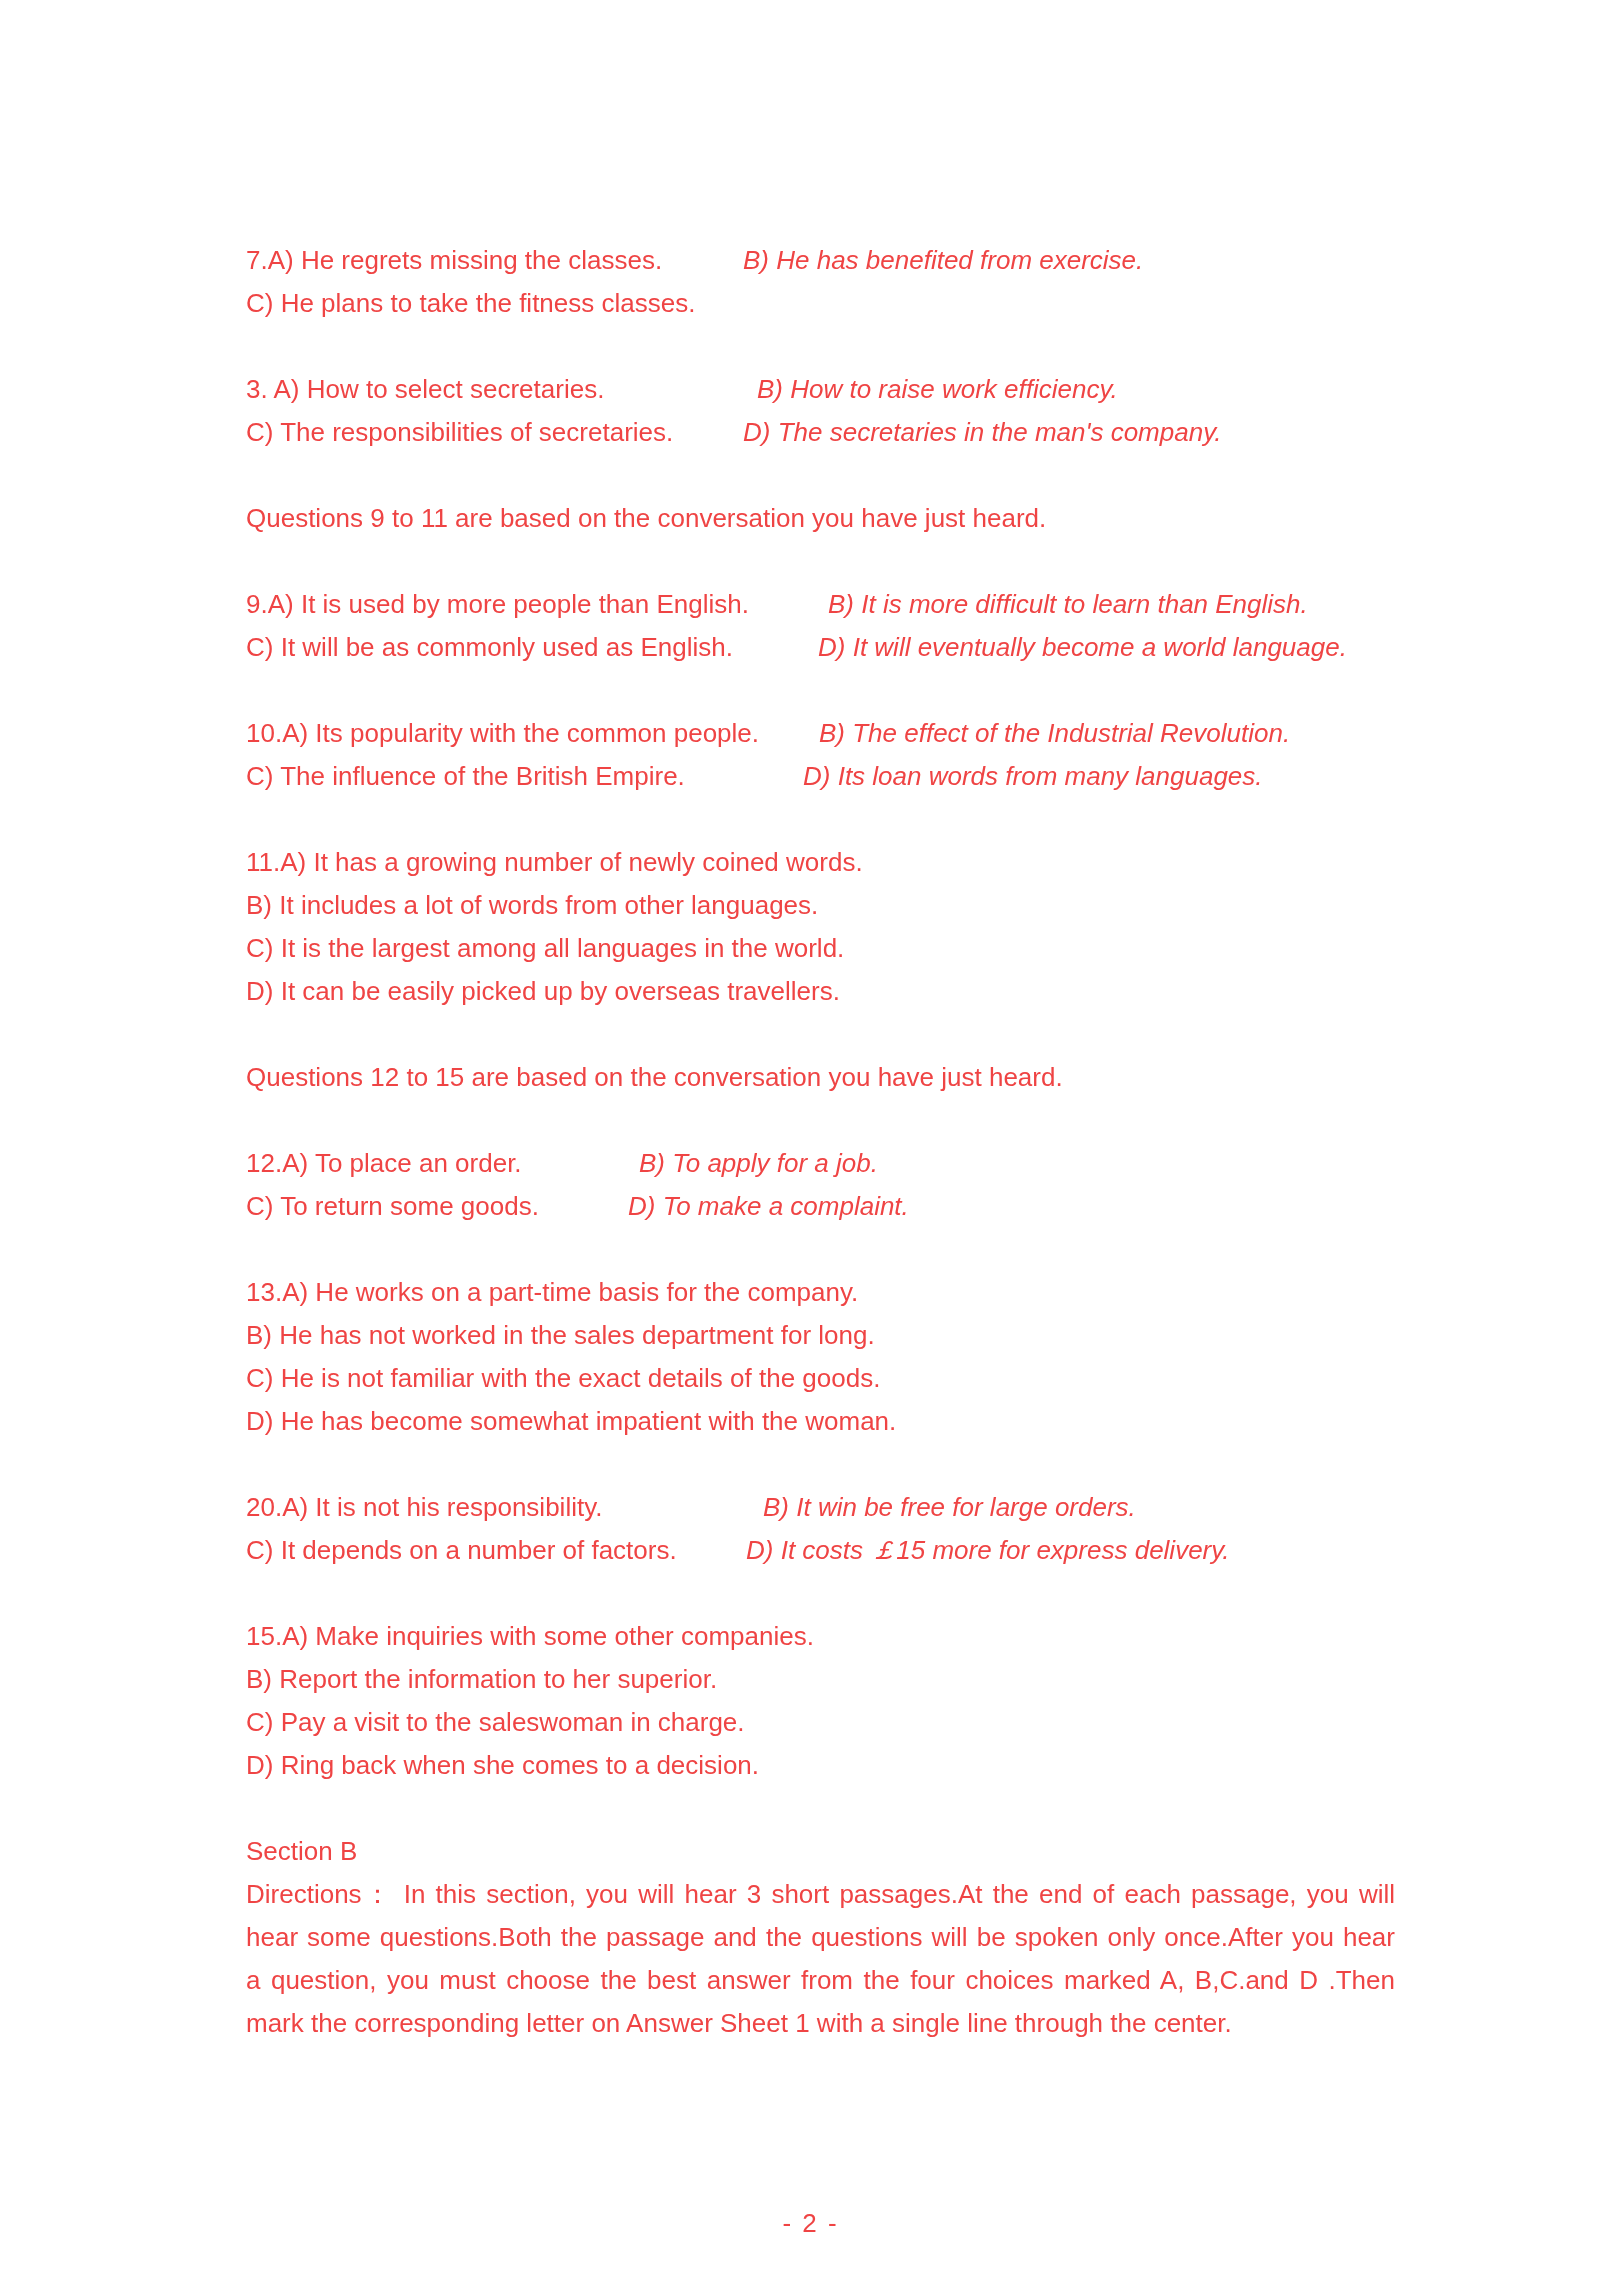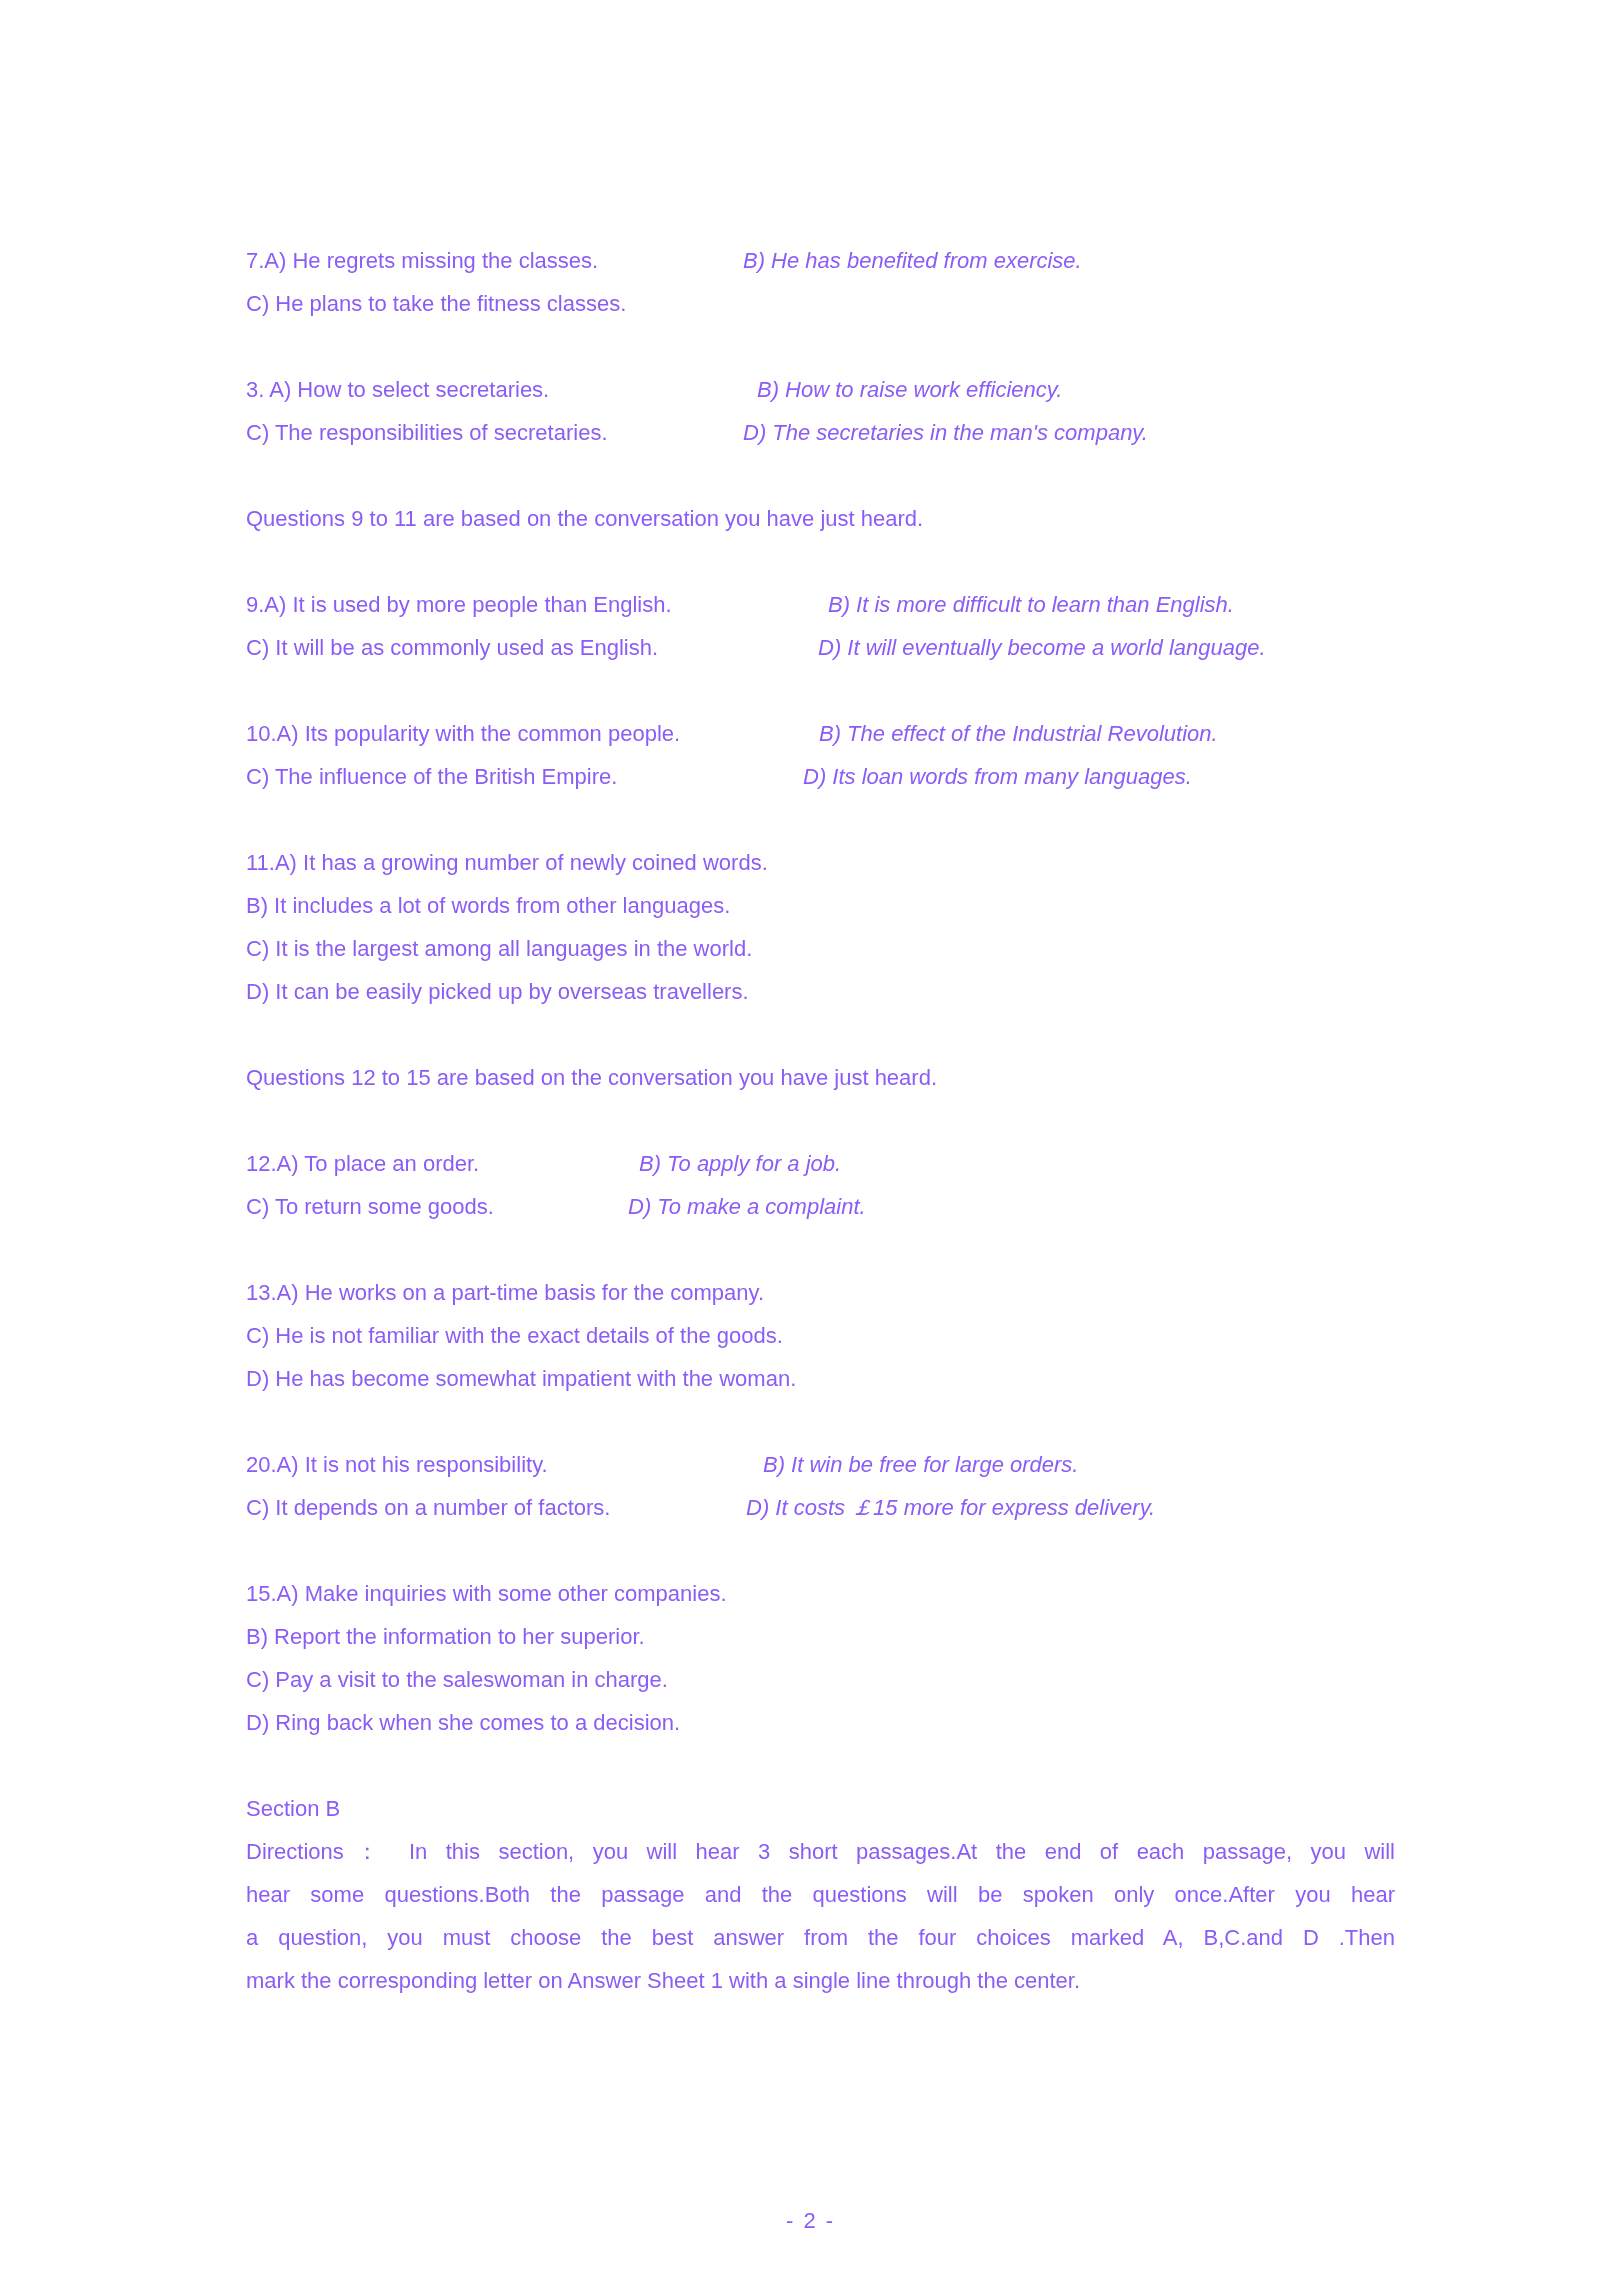--- a/index.html
+++ b/index.html
@@ -2,22 +2,22 @@
 <html><head>
 <meta charset="utf-8">
 <style>
   html, body { margin: 0; padding: 0; background: #ffffff; }
   .page {
     position: relative;
     width: 1621px;
     height: 2293px;
     background: #ffffff;
     font-family: "Liberation Sans", sans-serif;
-    font-size: 22px;
-    color: #8b5cf6;
+    font-size: 26px;
+    color: #ef4444;
     overflow: hidden;
   }
   .content {
     position: absolute;
     left: 246px;
     top: 239px;
     width: 1149px;
   }
   .line {
     position: relative;
@@ -120,20 +120,21 @@
       <span class="c2">B) To apply for a job.</span>
     </div>
     <div class="line" style="--c2:382px">
       <span>C) To return some goods.</span>
       <span class="c2">D) To make a complaint.</span>
     </div>
 
     <div class="blank"></div>
 
     <div class="line">13.A) He works on a part-time basis for the company.</div>
+    <div class="line">B) He has not worked in the sales department for long.</div>
     <div class="line">C) He is not familiar with the exact details of the goods.</div>
     <div class="line">D) He has become somewhat impatient with the woman.</div>
 
     <div class="blank"></div>
 
     <div class="line" style="--c2:517px">
       <span>20.A) It is not his responsibility.</span>
       <span class="c2">B) It win be free for large orders.</span>
     </div>
     <div class="line" style="--c2:500px">

